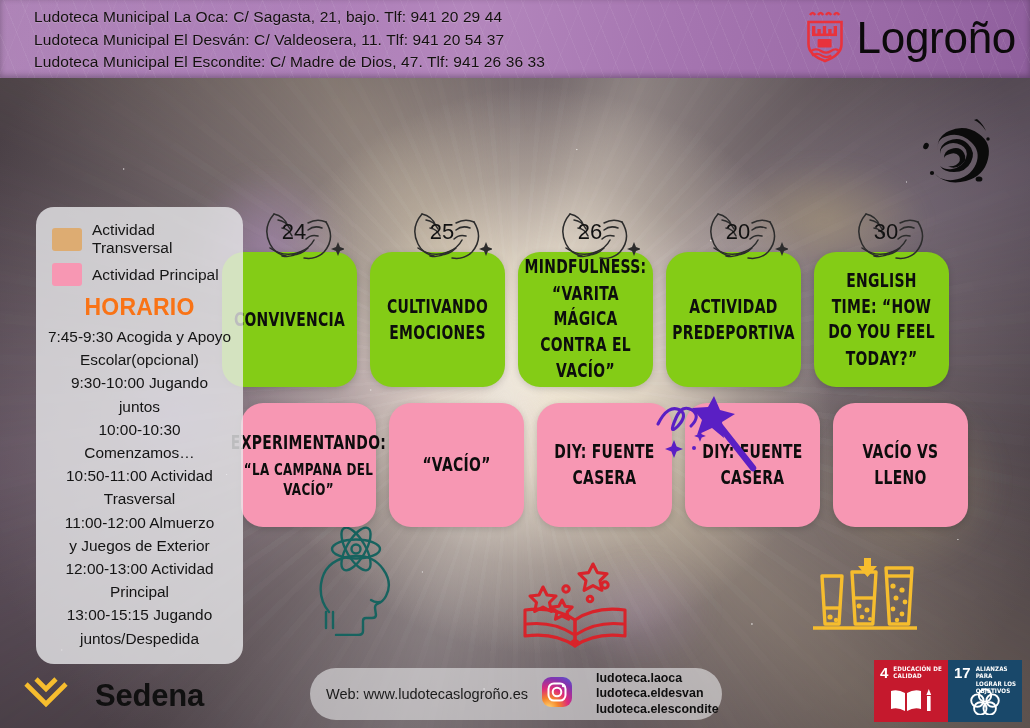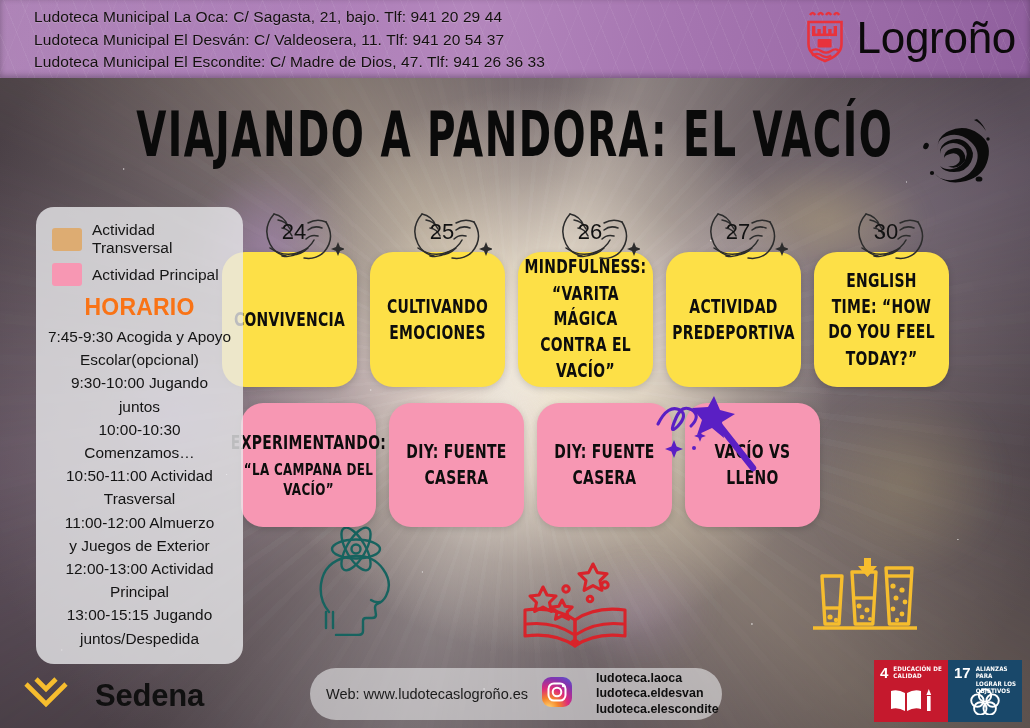--- a/index.html
+++ b/index.html
@@ -140,21 +140,21 @@
   .grid{position:absolute;left:222px;top:252px;width:800px;z-index:6;}
   .row{display:flex;gap:13px;}
   .row-2{margin-top:16px;padding-left:19px;}
   .card{
     width:135px;min-height:135px;border-radius:22px;
     display:flex;align-items:center;justify-content:center;
     text-align:center;padding:8px 9px;box-sizing:border-box;
     box-shadow:0 2px 7px rgba(0,0,0,.16);
     position:relative;
   }
-  .card-orange{background:#fde047;border-radius:23px;}
+  .card-orange{background:#84cc16;}
   .card-pink{background:#f797b3;}
   .card-inner{
     font-family:"DejaVu Sans Condensed","Liberation Sans Narrow","Liberation Sans",sans-serif;
     font-weight:700;color:#0d0d0d;letter-spacing:.3px;line-height:1.33;
     transform:scaleY(1.2);
   }
   .card-title{font-size:15.5px;}
   .card-sub{font-size:13.3px;display:block;margin-top:2px;}
   .row-2 .card{min-height:124px;}
 
@@ -242,23 +242,20 @@
           <g fill="none" stroke="#e8323c" stroke-width="2.2">
             <path d="M7 43 q5 -3.4 10 0 q5 3.4 10 0 q4 -2.8 7.5 -.6"></path>
             <path d="M8 47.5 q5 -3.2 9.6 0 q5 3.2 9.8 0"></path>
           </g>
         </svg>
       </span>
       <span class="brand-name">Logroño</span>
     </div>
   </div>
 
-  <div class="title-wrap">
-    <div class="title">VIAJANDO A PANDORA: EL VACÍO</div>
-  </div>
   <div class="decor decor-galaxy">
     <svg width="116" height="86" viewBox="0 0 116 86">
       <g fill="#0b0b0b">
         <path d="M60 44 q-2 -13 11 -19 q16 -7 30 3 q13 9 9 25 q-4 17 -22 22 q-19 5 -31 -7 q6 7 18 6 q17 -2 23 -16 q5 -13 -5 -22 q-11 -10 -24 -6 q-11 3 -9 14 z"></path>
         <path d="M62 48 q-1 -9 8 -13 q12 -5 20 3 q8 8 3 18 q-5 10 -17 10 q-10 0 -14 -6 q5 4 12 3 q11 -2 14 -11 q3 -9 -5 -13 q-8 -4 -15 0 q-6 3 -6 9 z"></path>
         <path d="M66 52 q0 -7 7 -9 q9 -3 13 4 q4 7 -3 12 q-7 5 -13 1 q4 1 8 -1 q6 -4 3 -9 q-3 -4 -9 -2 q-5 1 -6 4 z"></path>
         <path d="M99 13 q6 5 9 12 q-5 -8 -12 -11 z"></path>
         <ellipse cx="101" cy="73" rx="3.4" ry="2.6"></ellipse>
         <ellipse cx="48" cy="40" rx="2.6" ry="3.4" transform="rotate(25 48 40)"></ellipse>
         <circle cx="54" cy="67" r="2.1"></circle>
@@ -451,21 +448,21 @@
               <path d="M22 6 q10 2 14 12 M26 12 q8 1 12 9 M30 20 q7 1 10 8"></path>
               <path d="M74 14 q10 16 -2 30 q-8 8 -20 6"></path>
               <path d="M74 14 q-9 -4 -18 1 M70 20 q-8 -3 -14 2 M66 28 q-7 -2 -12 3"></path>
               <path d="M18 40 q14 10 30 4 q10 -4 14 -12"></path>
               <path d="M48 44 q-8 6 -18 4 M56 40 q-7 7 -16 7"></path>
             </g>
             <g fill="#2c2c2c">
                 <path d="M86 34 l2 5 5 2 -5 2 -2 5 -2 -5 -5 -2 5 -2 z"></path>
               </g>
           </svg>
-          <span>27</span>
+          <span>20</span>
         </div>
         <div class="card-inner">
           <span class="card-title">ACTIVIDAD PREDEPORTIVA</span>
         </div>
       </div>
 
       <div class="card card-orange">
         <div class="daynum">
           <svg width="92" height="56" viewBox="0 0 92 56">
             <g fill="none" stroke="#2c2c2c" stroke-width="1.5" stroke-linecap="round">
@@ -487,20 +484,25 @@
 
     <div class="row row-2">
 
       <div class="card card-pink">
         <div class="card-inner">
           <span class="card-title">EXPERIMENTANDO:</span>
           <span class="card-sub">“LA CAMPANA DEL VACÍO”</span>
         </div>
       </div>
 
+      <div class="card card-pink">
+        <div class="card-inner">
+          <span class="card-title">“VACÍO”</span>
+        </div>
+      </div>
 
       <div class="card card-pink">
         <div class="card-inner">
           <span class="card-title">DIY: FUENTE CASERA</span>
         </div>
       </div>
 
       <div class="card card-pink">
         <div class="card-inner">
           <span class="card-title">DIY: FUENTE CASERA</span>

